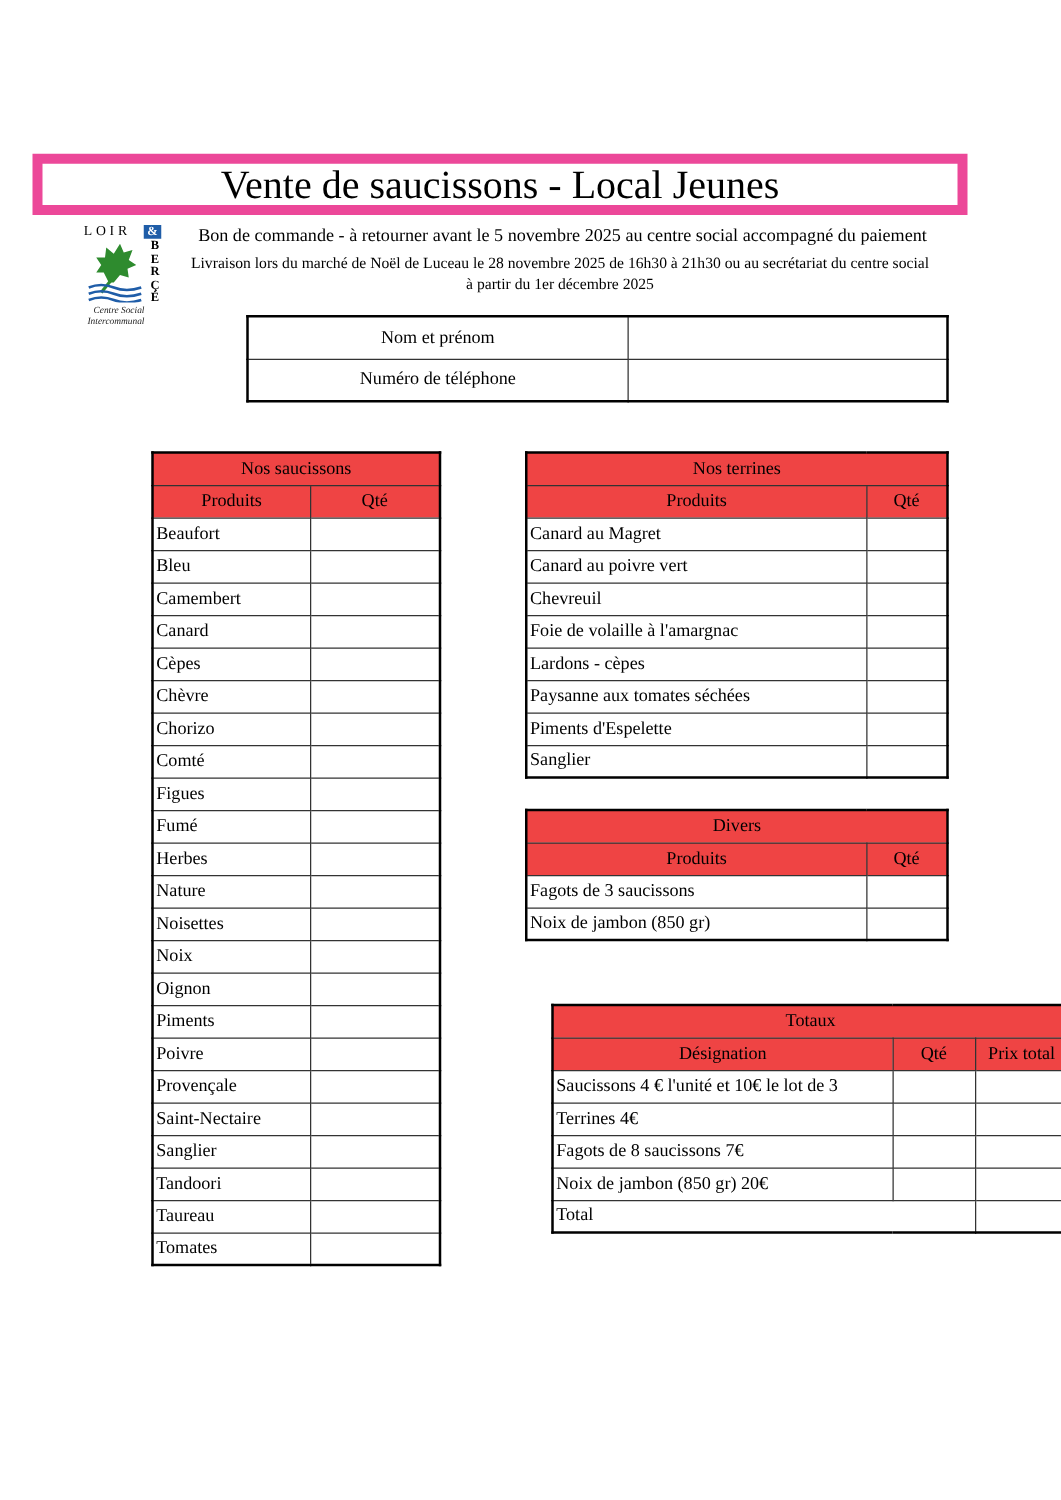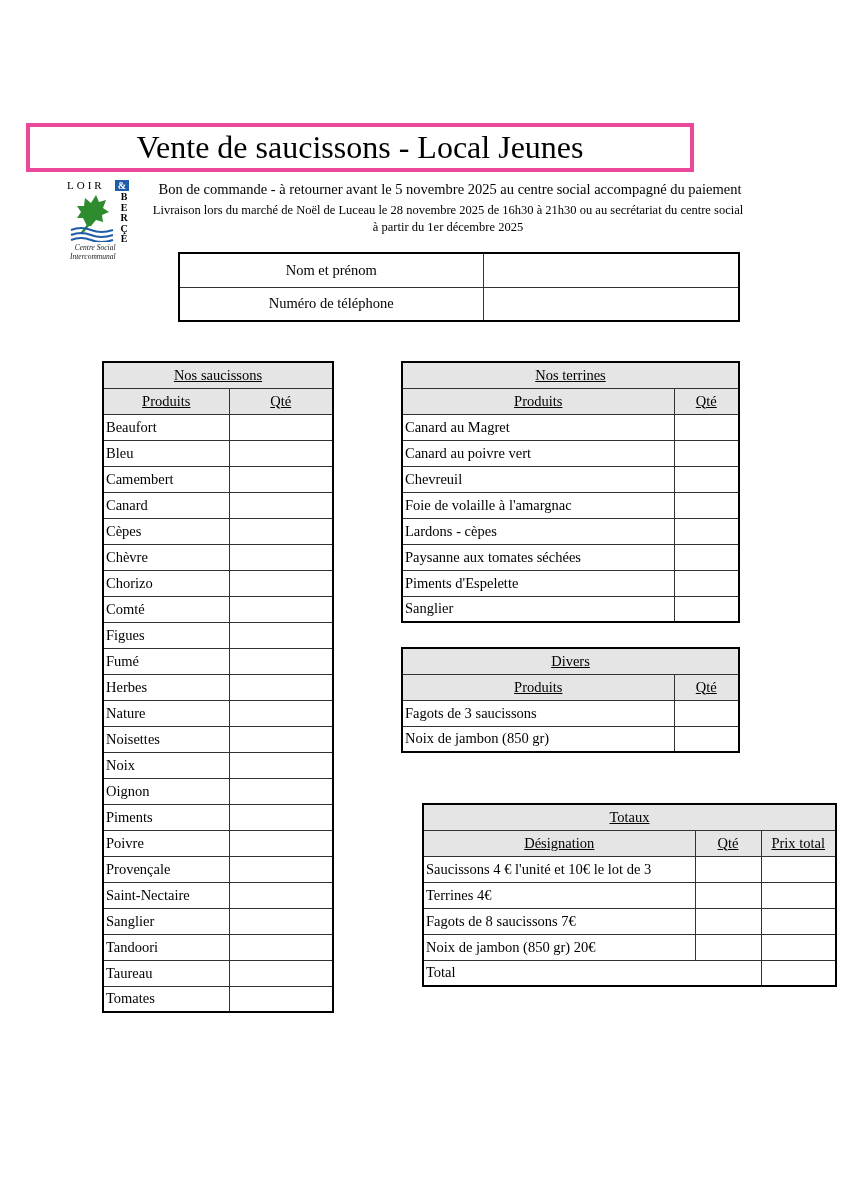--- a/index.html
+++ b/index.html
@@ -1,29 +1,29 @@
 <!DOCTYPE html>
 <html><head>
 <meta charset="utf-8">
 <style>
   html, body { margin: 0; padding: 0; background: #ffffff; }
   body { width: 849px; height: 1200px; position: relative; font-family: "Liberation Serif", serif; color: #000; overflow: hidden; }
   .abs { position: absolute; }
-  .title-box { left: 26px; top: 123px; width: 668px; height: 49px; border: 4px solid #ec4899; box-sizing: border-box; display: flex; align-items: center; justify-content: center; font-size: 32px; }
+  .title-box { left: 26px; top: 123px; width: 748px; height: 49px; border: 8px solid #ec4899; box-sizing: border-box; display: flex; align-items: center; justify-content: center; font-size: 32px; }
   .logo { left: 26px; top: 179px; width: 72px; height: 86px; margin-left: 35px; }
   .logo .loir { position: absolute; left: 6px; top: 0; font-size: 11px; letter-spacing: 3px; font-family: "Liberation Serif", serif; }
   .logo .amp { position: absolute; left: 54px; top: 1px; width: 14px; height: 11px; background: #1f5da8; color: #fff; font-size: 10px; line-height: 11px; text-align: center; font-weight: bold; }
   .logo .berce { position: absolute; left: 58px; top: 13px; font-size: 10px; line-height: 10.5px; font-weight: bold; width: 10px; text-align: center; }
   .logo .cs { position: absolute; left: 9px; top: 64px; font-size: 7.5px; font-style: italic; line-height: 9px; color: #222; text-align: right; }
   .sub1 { left: 120px; top: 181px; width: 660px; text-align: center; font-size: 14.5px; }
   .sub2 { left: 110px; top: 202px; width: 676px; text-align: center; font-size: 12.5px; line-height: 17px; }
   table { border-collapse: collapse; position: absolute; font-family: "Liberation Serif", serif; }
-  table.outer { border: 2px solid #000; }
+  table.outer { border: 2px solid #000; margin-left: 19px; }
   td, th { border: 1px solid #333; padding: 0 2px; font-weight: normal; font-size: 14.5px; height: 26px; box-sizing: border-box; }
-  th { background: #e5e5e5; text-align: center; text-decoration: underline; }
+  th { background: #ef4444; text-align: center; }
   td.name { text-align: left; }
   .contact td { height: 34px; text-align: center; font-size: 14.5px; }
 </style>
 </head>
 <body>
 
 <div class="abs title-box">Vente de saucissons - Local Jeunes</div>
 
 <div class="abs logo">
   <span class="loir">LOIR</span>

